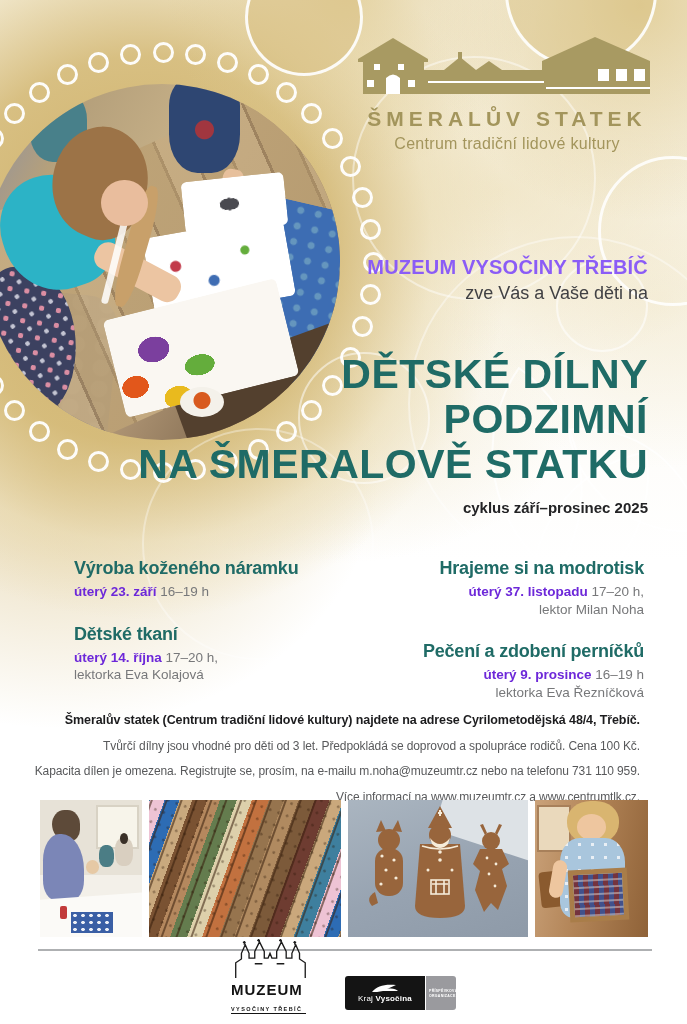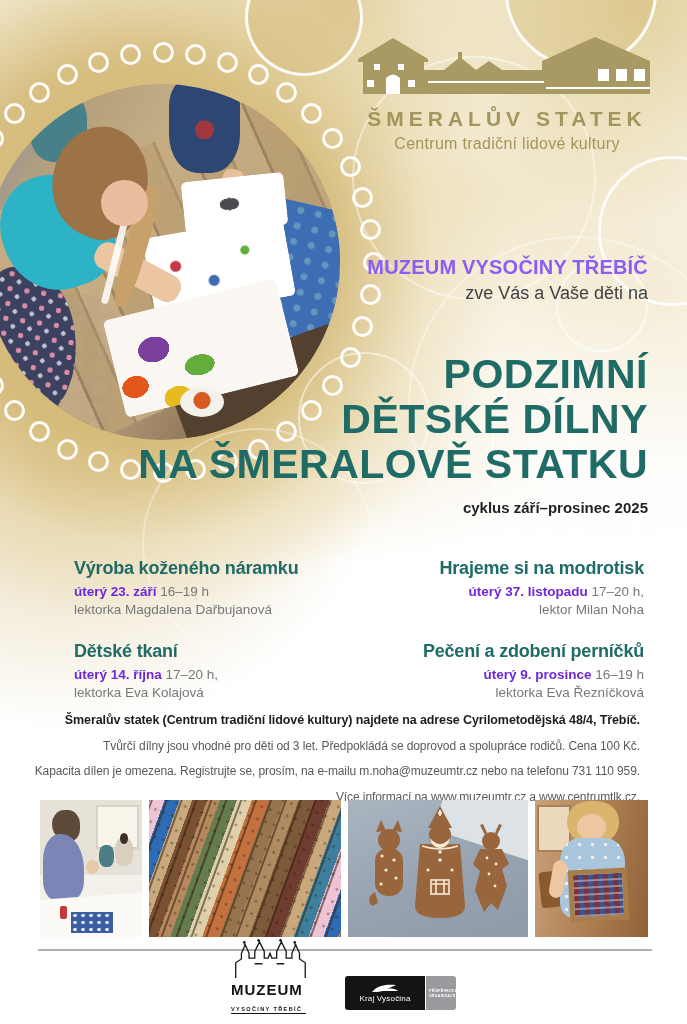--- a/index.html
+++ b/index.html
@@ -163,21 +163,21 @@
   .footer{ position:absolute; left:0; top:957px; width:100%; height:58px; display:flex;
     justify-content:center; align-items:flex-end; gap:18px; z-index:3; }
   .mz{ text-align:left; width:96px; }
   .mz-name{ font-size:15px; font-weight:bold; letter-spacing:1px; color:#131313; line-height:14px; }
   .mz-sub{ display:inline-block; font-size:5.5px; font-weight:bold; letter-spacing:1.4px; color:#131313;
     border-bottom:1px solid #131313; padding:1px 4px 1px 0; }
   .kv{ display:flex; margin-bottom:5px; }
   .kv-black{ width:80px; height:34px; background:#141414; border-radius:3px 0 0 3px;
     display:flex; flex-direction:column; align-items:center; justify-content:center; gap:1px; }
   .kv-text{ font-size:8px; color:#fff; letter-spacing:.2px; }
-  .kv-text .bold{ font-weight:normal; }
+  .kv-text .bold{ font-weight:bold; }
   .kv-grey{ width:30px; height:34px; margin-left:1px; background:#9a9a9e; border-radius:0 3px 3px 0;
     display:flex; flex-direction:column; justify-content:center; padding-left:3px; gap:1px; }
   .kv-org{ font-size:3.5px; font-weight:bold; color:#fff; letter-spacing:.3px; line-height:4px; }
 </style>
 </head>
 <body>
 
 <div class="poster">
 
   <div class="bg"></div>
@@ -282,32 +282,31 @@
     <div class="brand-name">ŠMERALŮV STATEK</div>
     <div class="brand-tag">Centrum tradiční lidové kultury</div>
   </header>
 
   <div class="invite">
     <div class="invite-1">MUZEUM VYSOČINY TŘEBÍČ</div>
     <div class="invite-2">zve Vás a Vaše děti na</div>
   </div>
 
   <h1 class="title">
+    <div>DĚTSKÉ DÍLNY</div>
     <div>PODZIMNÍ</div>
-    <div>DĚTSKÉ DÍLNY</div>
     <div>NA ŠMERALOVĚ STATKU</div>
   </h1>
   <div class="cycle">cyklus září–prosinec 2025</div>
 
   <section class="workshops">
     <div class="w-col w-left">
       <div class="workshop">
         <h3 class="w-name">Výroba koženého náramku</h3>
         <p class="w-date"><b>úterý 23. září</b><span> 16–19 h</span></p>
-        <p class="w-lect">lektorka Magdalena Dařbujanová</p>
       </div>
       <div class="workshop">
         <h3 class="w-name">Dětské tkaní</h3>
         <p class="w-date"><b>úterý 14. října</b><span> 17–20 h,</span></p>
         <p class="w-lect">lektorka Eva Kolajová</p>
       </div>
     </div>
     <div class="w-col w-right">
       <div class="workshop">
         <h3 class="w-name">Hrajeme si na modrotisk</h3>

